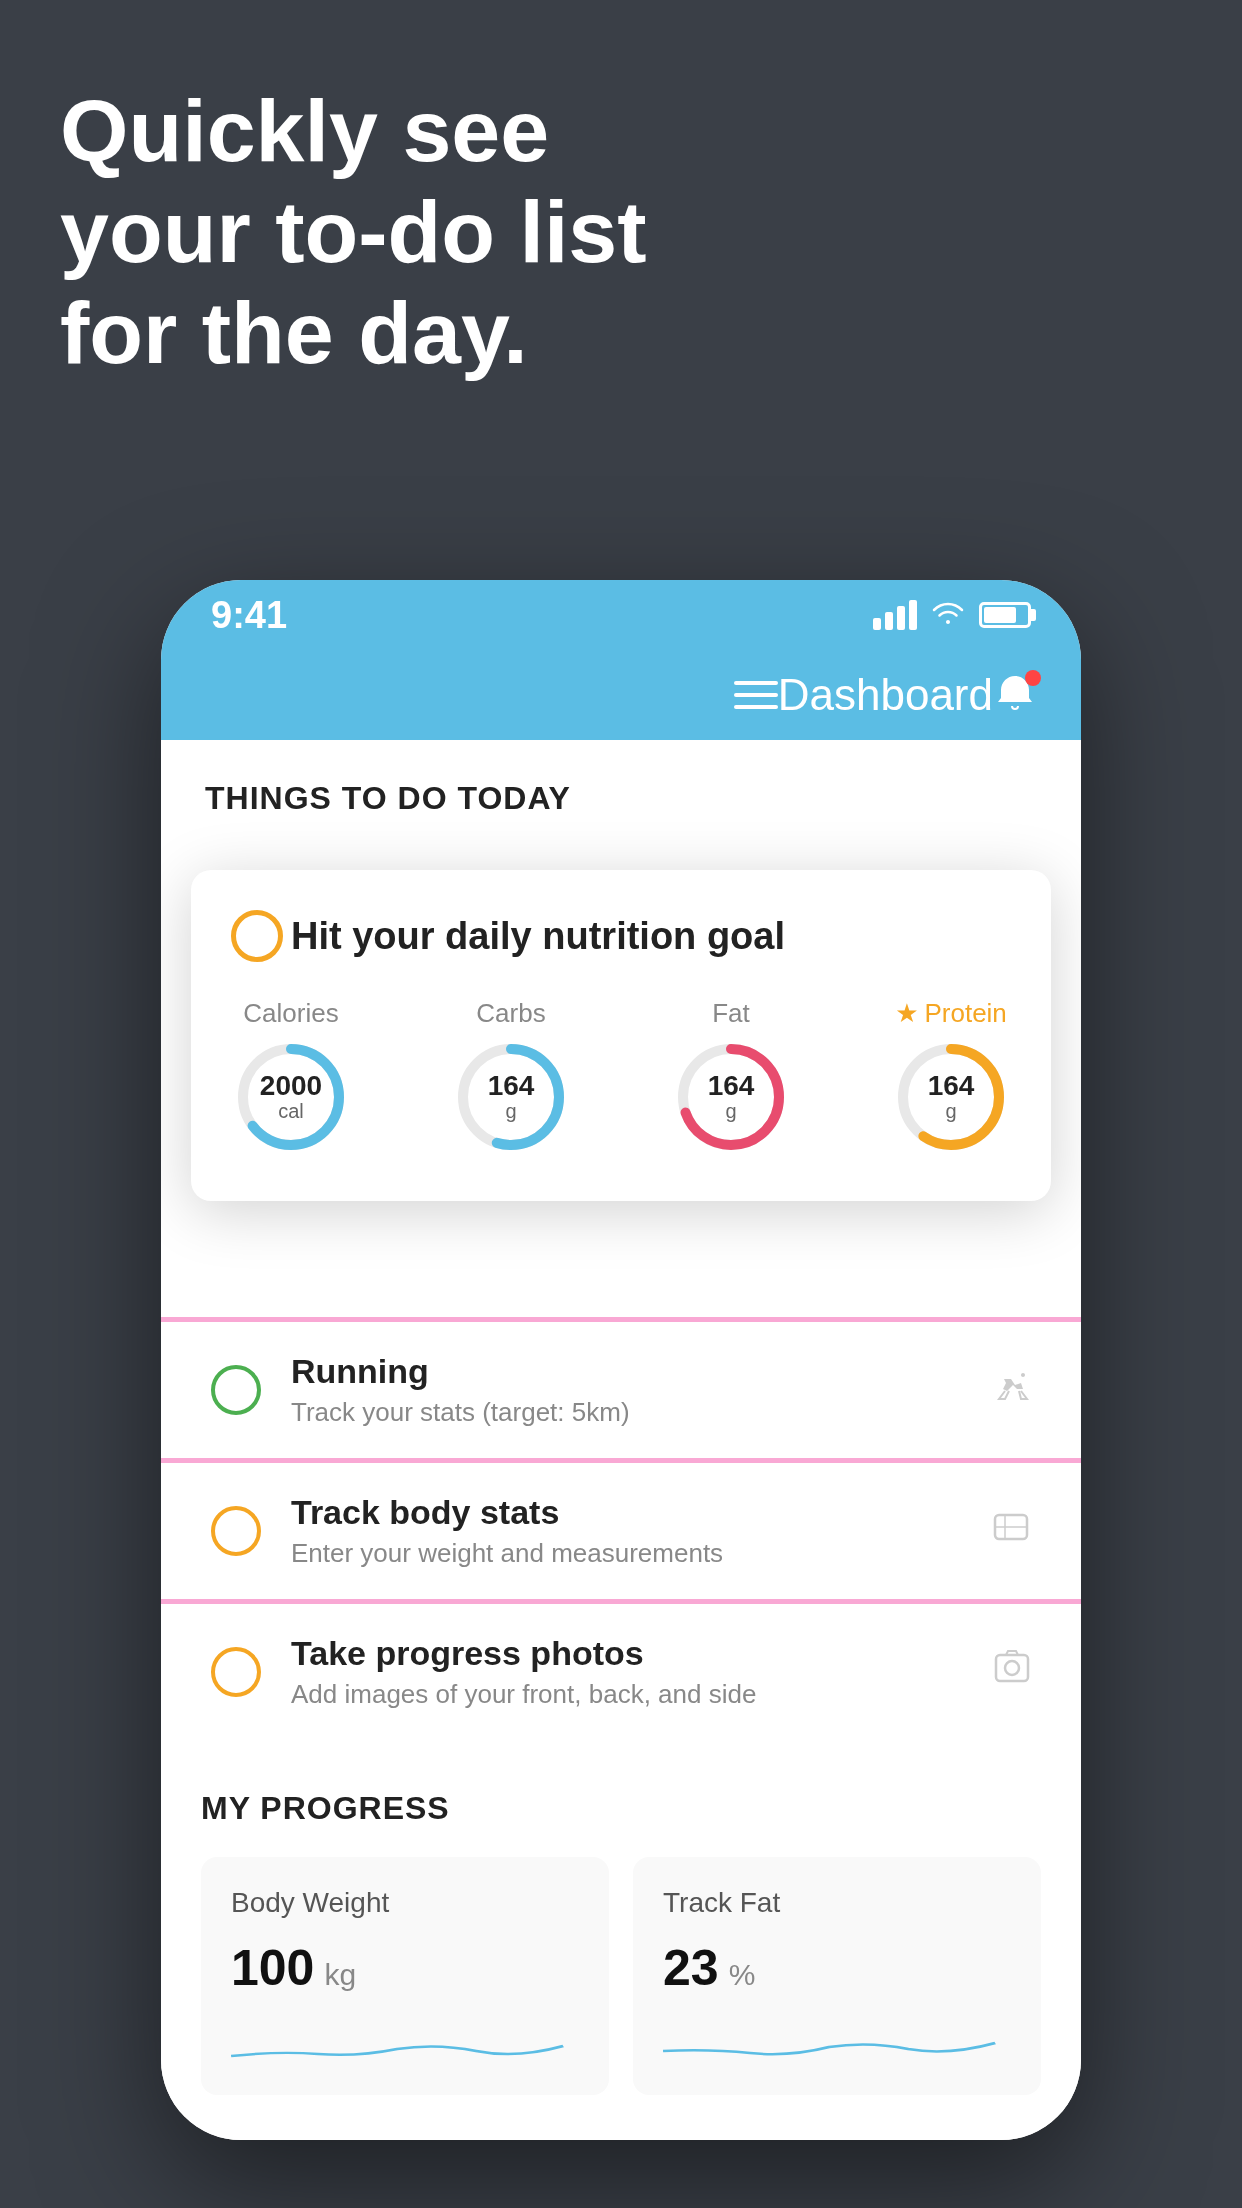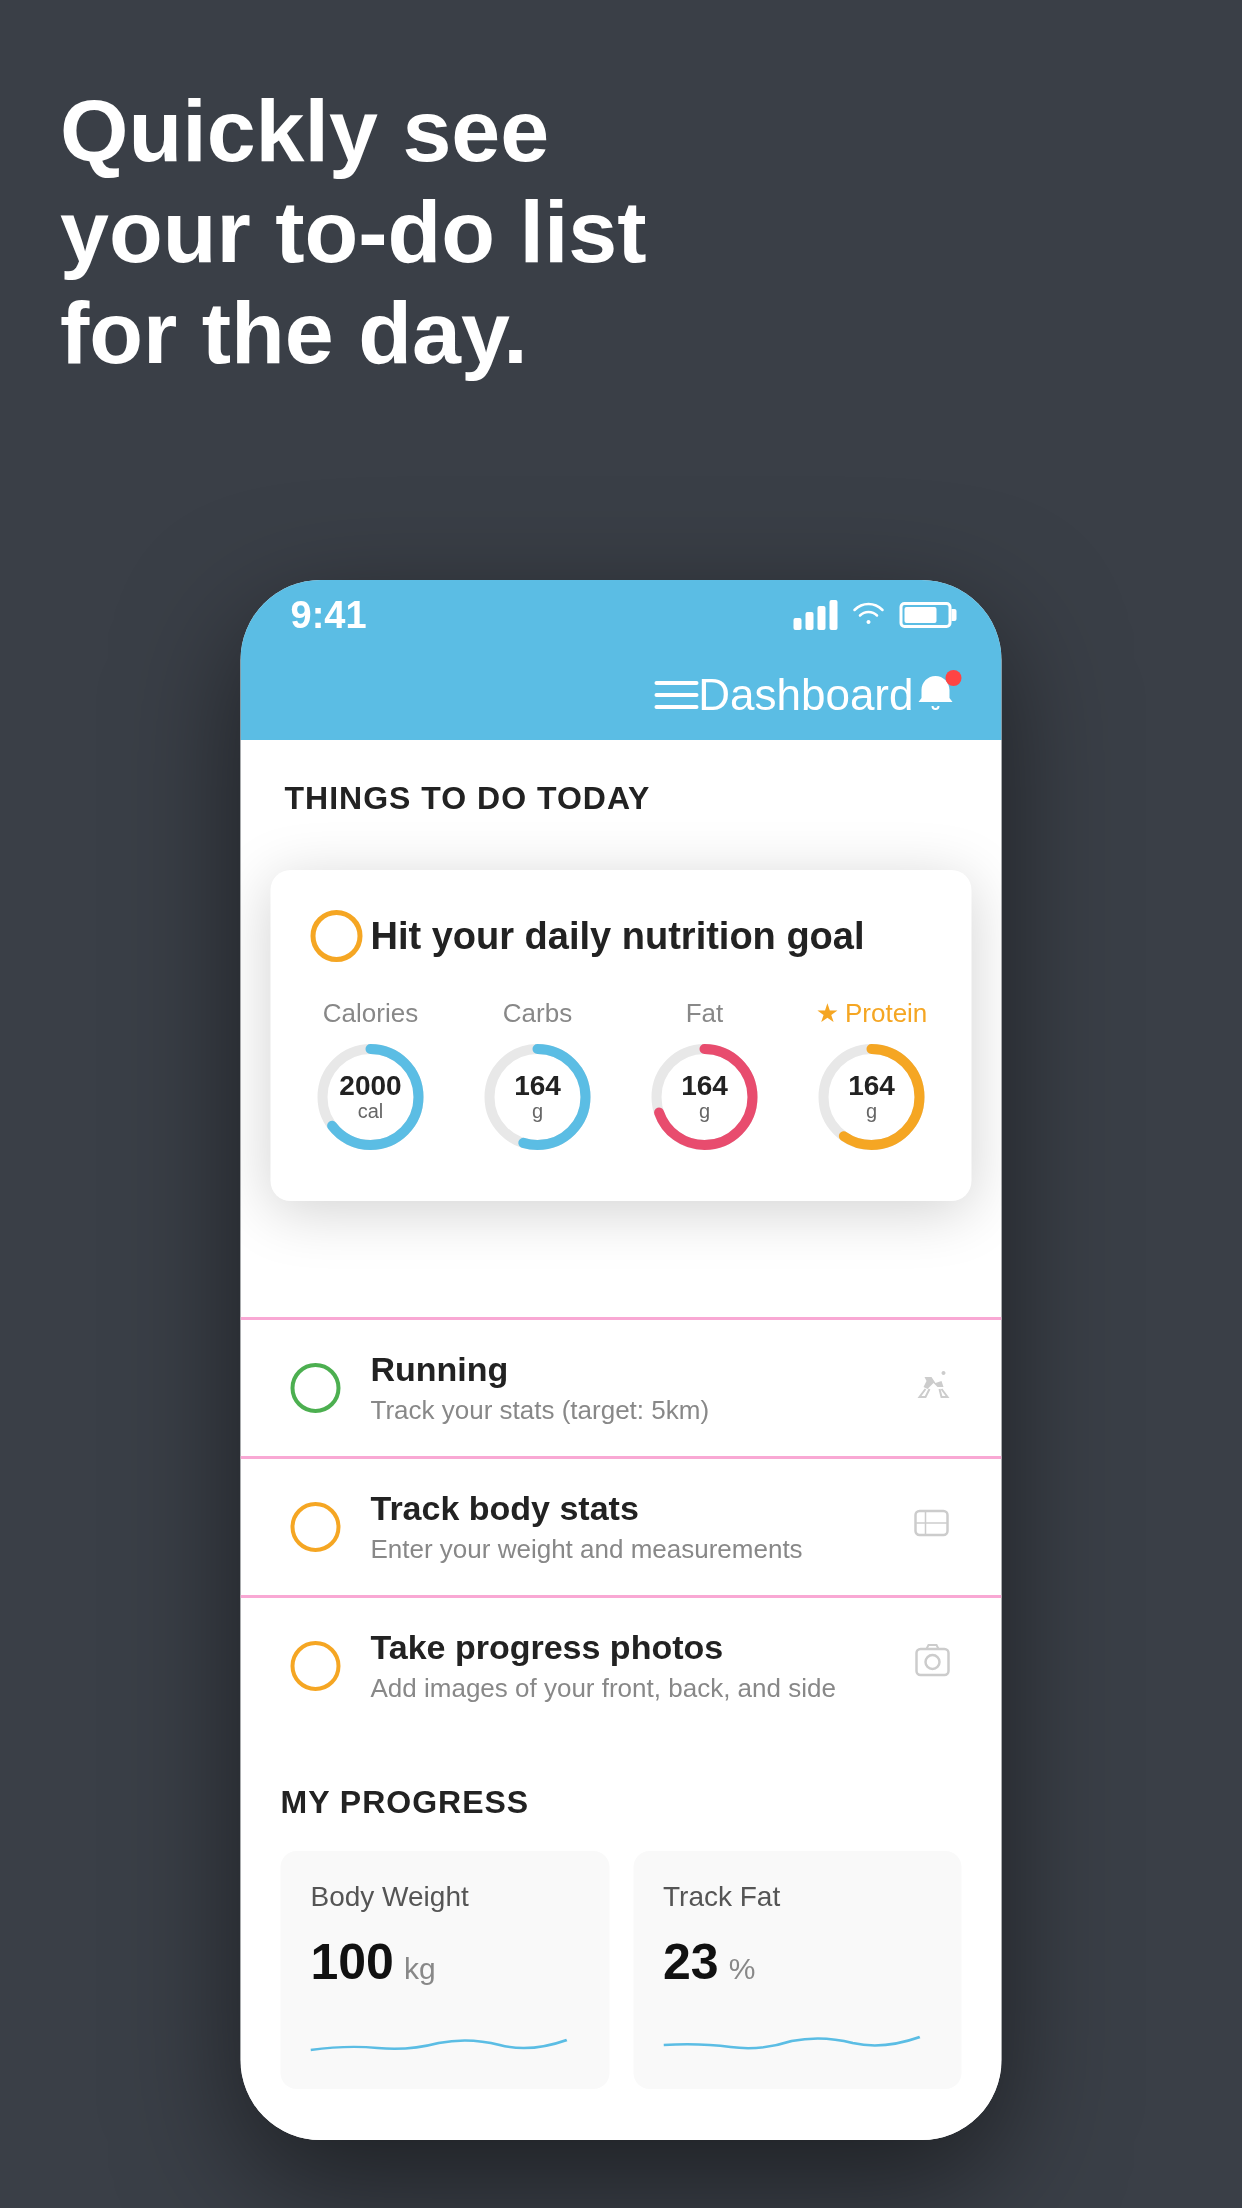--- a/index.html
+++ b/index.html
@@ -23,21 +23,21 @@
       line-height: 1.15;
       z-index: 1;
     }
 
     
     .phone-shell {
       position: absolute;
       top: 580px;
       left: 50%;
       transform: translateX(-50%);
-      width: 761px;
+      width: 920px;
       height: 1560px;
       background: #f2f2f2;
       border-radius: 80px;
       overflow: hidden;
       box-shadow: 0 40px 120px rgba(0,0,0,0.5);
       z-index: 2;
     }
 
     
     .status-bar {
@@ -248,21 +248,21 @@
     }
 
     
     .todo-list {
       margin-top: 480px;
     }
     .todo-item {
       display: flex;
       align-items: center;
       padding: 30px 50px;
-      border-top: 3px solid #f9a8d4;
+      border-top: 5px solid #f9a8d4;
       gap: 30px;
     }
     .todo-circle {
       width: 50px;
       height: 50px;
       border-radius: 50%;
       border: 4px solid;
       flex-shrink: 0;
     }
     .todo-circle.green { border-color: #4caf50; }

